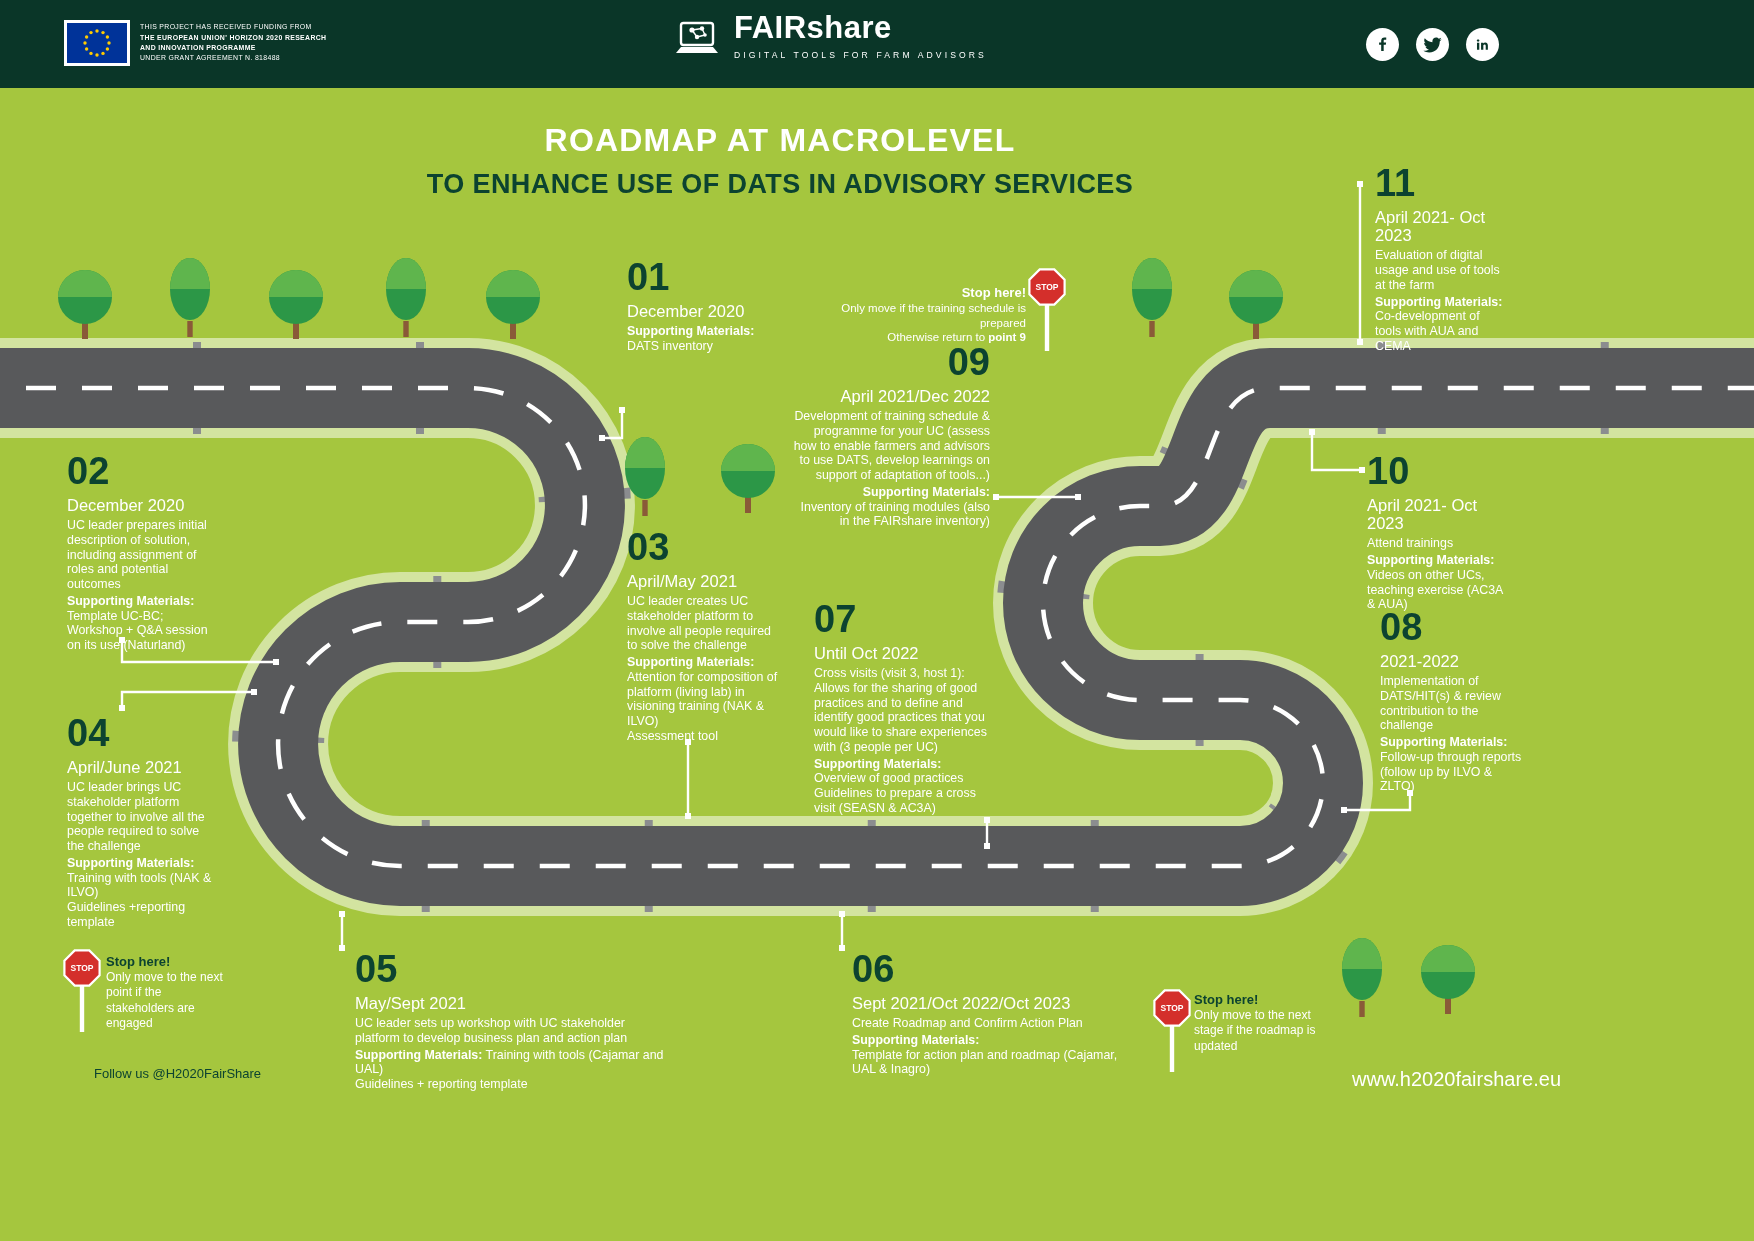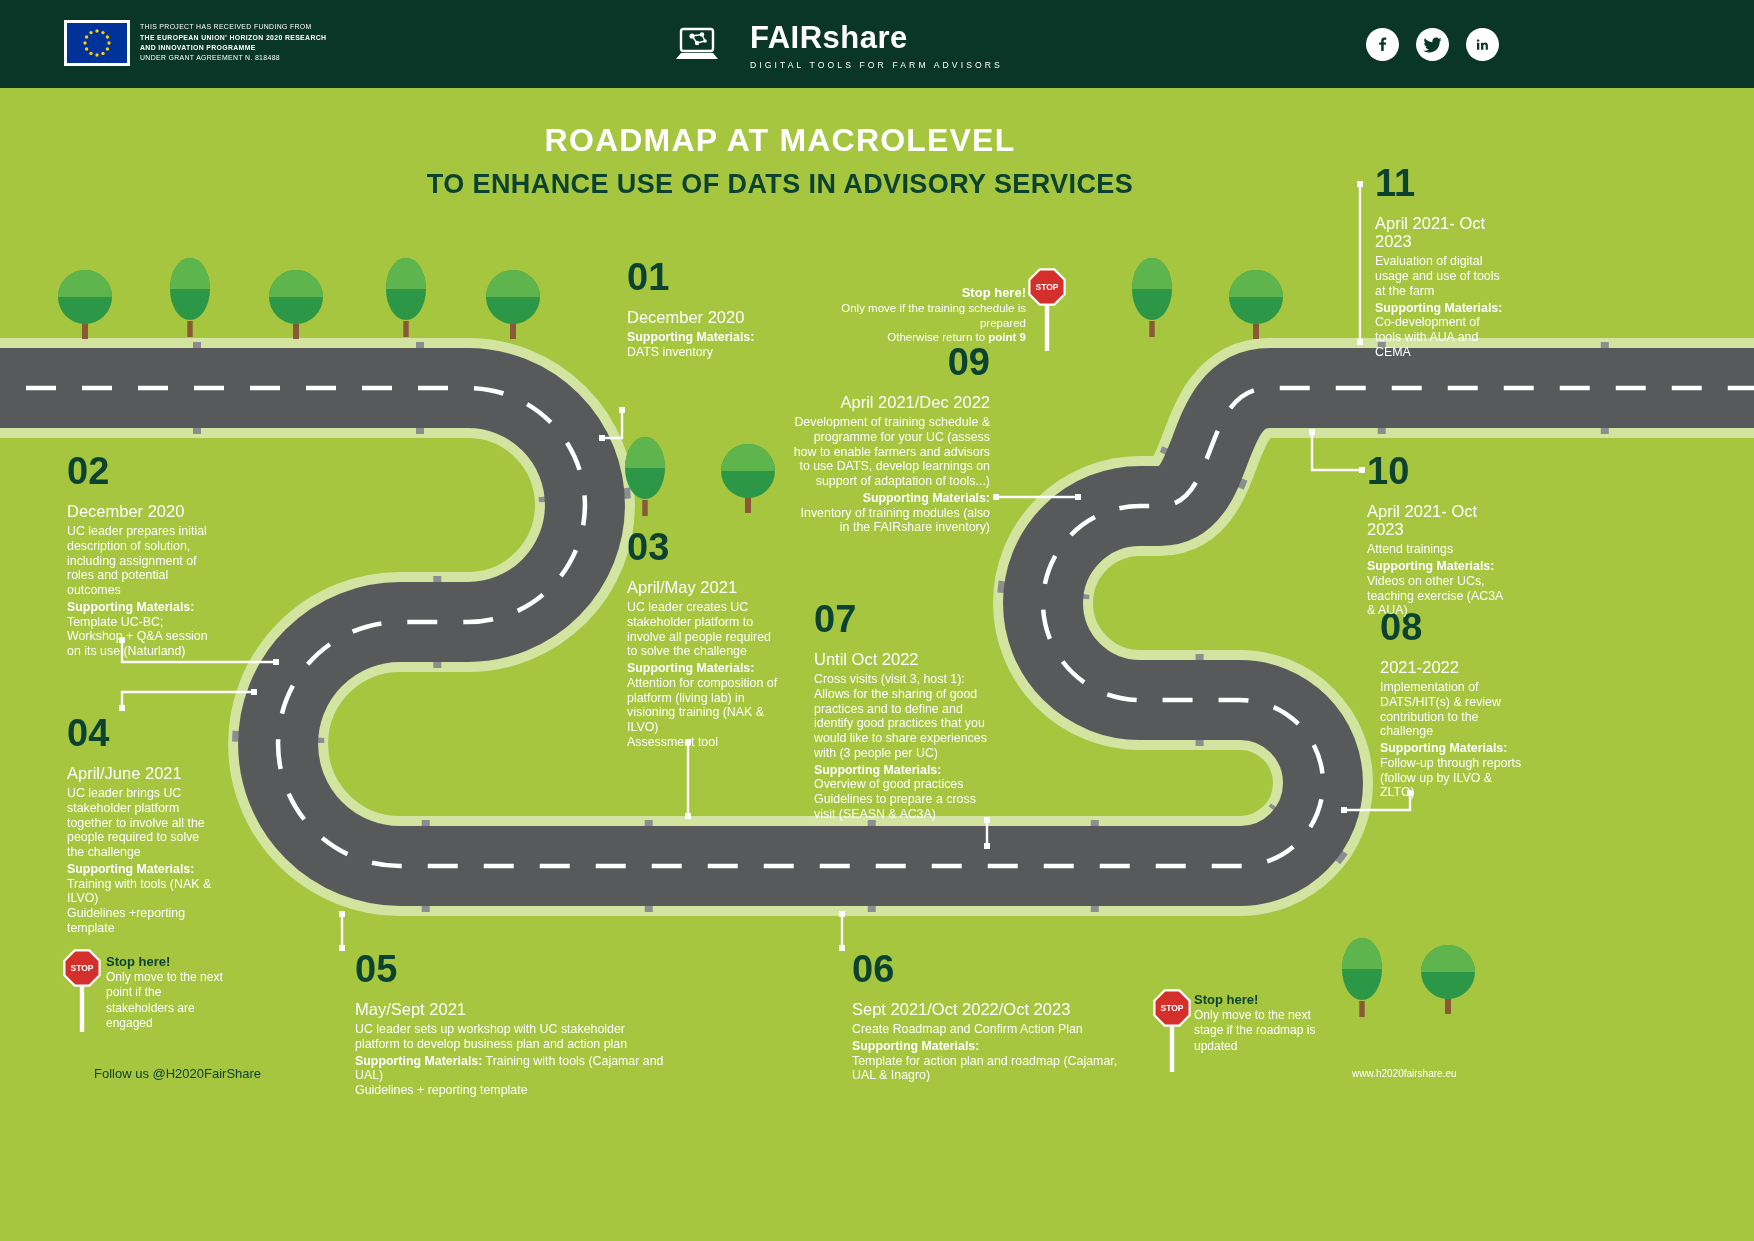--- a/index.html
+++ b/index.html
@@ -6,50 +6,50 @@
   html,body{margin:0;padding:0;background:#7e8c4a;}
   #stage{position:relative;width:1754px;height:1241px;background:#a5c63e;overflow:hidden;
          font-family:"Liberation Sans",sans-serif;}
   #scene{position:absolute;left:0;top:0;z-index:1;}
 
   
   .header{position:absolute;left:0;top:0;width:1754px;height:88px;background:#0a3628;z-index:6;}
   .eu{position:absolute;left:64px;top:20px;display:flex;gap:10px;align-items:center;}
   .eu-text{color:#fff;font-size:6.9px;letter-spacing:.35px;line-height:1.5;text-transform:uppercase;}
   .eu-text .b{font-weight:bold;}
-  .brand{position:absolute;left:672px;top:22px;display:flex;gap:28px;align-items:center;}
+  .brand{position:absolute;left:672px;top:12px;display:flex;gap:12px;align-items:flex-end;}
   .brand-name{font-size:31px;font-weight:bold;color:#fff;line-height:1;letter-spacing:.5px;}
   .brand-tag{font-size:8.6px;letter-spacing:3.1px;color:#fff;margin-top:7px;white-space:nowrap;}
   .socials{position:absolute;left:1366px;top:28px;display:flex;gap:17px;}
   .soc{width:33px;height:33px;border-radius:50%;background:#fff;display:flex;align-items:center;justify-content:center;}
   .soc svg{width:21px;height:21px;}
 
   
   .title-wrap{position:absolute;left:255px;top:122px;width:1050px;text-align:center;z-index:4;}
   .title-wrap h1{margin:0;font-size:32px;font-weight:bold;color:#fff;letter-spacing:1.2px;}
   .title-wrap h2{margin:10px 0 0;font-size:27px;font-weight:bold;color:#0c4330;letter-spacing:.4px;}
 
   
   .ms{position:absolute;z-index:4;color:#fff;}
   .ms .num{font-size:38px;font-weight:bold;color:#0c4330;line-height:1;}
-  .ms .date{font-size:16.5px;margin:12px 0 4px;line-height:1.1;}
+  .ms .date{font-size:16.5px;margin:6px 0 4px;line-height:1.1;}
   .ms p{margin:0 0 2px;font-size:12.4px;line-height:1.19;}
   .ms b{font-weight:bold;}
   .blk{display:block;}
   .al-c{text-align:left;}
   .al-r{text-align:right;}
 
   
   .stoptext{position:absolute;z-index:4;font-size:12px;line-height:1.26;color:#fff;}
   .st-title{font-weight:bold;font-size:13px;}
   .st-title.dark{color:#0c4330;}
 
   
   .follow{position:absolute;left:70px;top:1066px;font-size:13px;color:#0c4330;z-index:4;margin-left:24px;}
-  .site{position:absolute;left:1352px;top:1068px;font-size:10px;color:#fff;z-index:4;}
+  .site{position:absolute;left:1352px;top:1068px;font-size:20px;color:#fff;z-index:4;}
 </style>
 </head>
 <body>
 
 <div id="stage">
 
   <svg id="scene" width="1754" height="1241" viewBox="0 0 1754 1241">
     <defs>
       <g id="treeA">
         <rect x="-3" y="-16" width="6" height="17" fill="#8a5a38"></rect>

